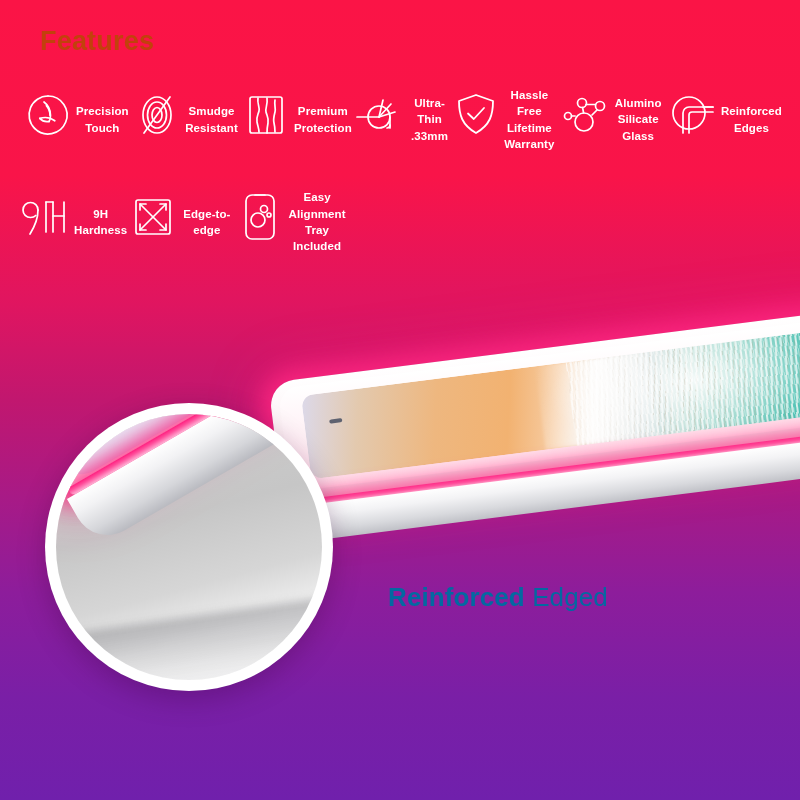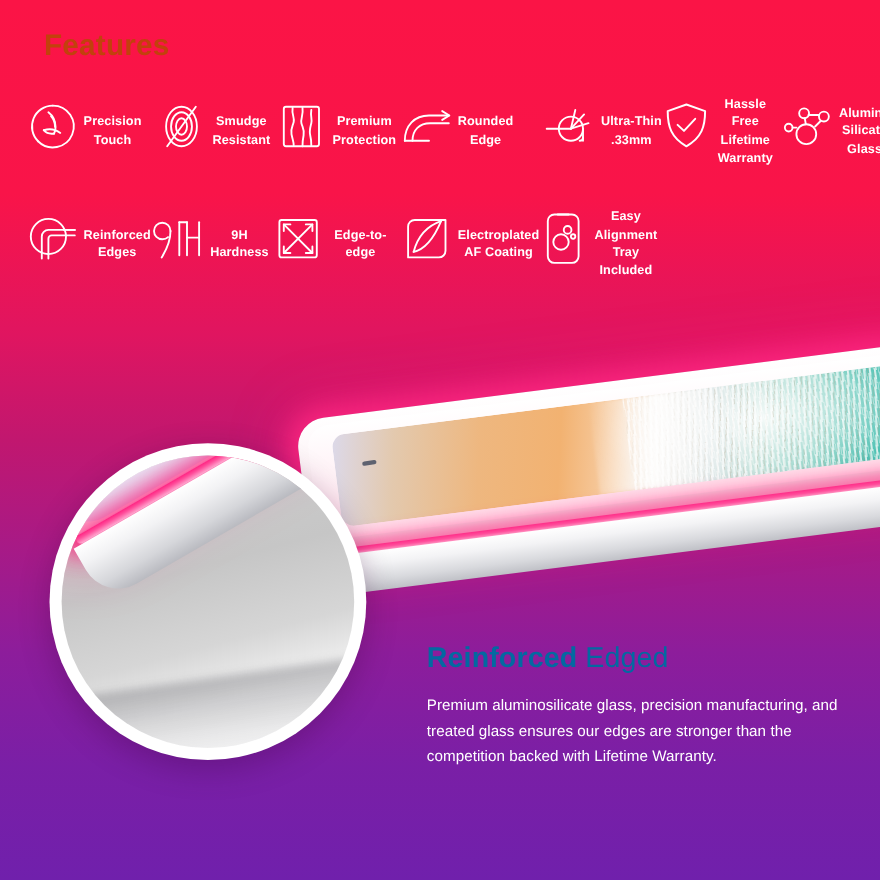--- a/index.html
+++ b/index.html
@@ -295,32 +295,20 @@
         <rect x="5" y="3" width="32" height="36" rx="2"></rect>
         <path d="M13 4c-1 6 2 9 1 13s-3 6-2 11 2 7 2 10"></path>
         <path d="M22 4c1 7-2 10-1 14s3 6 2 11-1 7-1 10"></path>
         <path d="M30 6c-1 6 1 8 0 12s-2 7-1 11 1 6 1 9"></path>
       </svg>
     </span>
     <span class="feature-label">Premium
 Protection</span>
   </div>
 
-  <div class="feature-cell">
-    <span class="feature-icon">
-      <svg width="48" height="34" viewBox="0 0 48 34" fill="none" stroke="#fff" stroke-width="1.7" stroke-linecap="round" stroke-linejoin="round">
-        <path d="M4 30c0-14 9-23 22-23h18"></path>
-        <path d="M11 30c0-10 6.5-16 16-16h17"></path>
-        <path d="M38 3l6.5 4-6.5 4"></path>
-        <path d="M4 30h22"></path>
-      </svg>
-    </span>
-    <span class="feature-label">Rounded
-Edge</span>
-  </div>
 
   <div class="feature-cell">
     <span class="feature-icon">
       <svg width="50" height="40" viewBox="0 0 50 40" fill="none" stroke="#fff" stroke-width="1.7" stroke-linecap="round" stroke-linejoin="round">
         <circle cx="26" cy="22" r="11"></circle>
         <path d="M4 22h22"></path>
         <path d="M37 33V22"></path>
         <path d="M26 22 30 5"></path>
         <path d="M26 22 38 9"></path>
         <path d="M26 22 42 17"></path>
@@ -396,31 +384,20 @@
         <path d="M34 8 8 34"></path>
         <path d="M8 8h6M8 8v6"></path>
         <path d="M34 34h-6M34 34v-6"></path>
         <path d="M34 8h-6M34 8v6"></path>
         <path d="M8 34h6M8 34v-6"></path>
       </svg>
     </span>
     <span class="feature-label">Edge-to-edge</span>
   </div>
 
-  <div class="feature-cell">
-    <span class="feature-icon">
-      <svg width="42" height="42" viewBox="0 0 42 42" fill="none" stroke="#fff" stroke-width="1.7" stroke-linecap="round" stroke-linejoin="round">
-        <path d="M4 10a6 6 0 0 1 6-6h28v28a6 6 0 0 1-6 6H4V10z"></path>
-        <path d="M34 5C22 9 13 18 9 33"></path>
-        <path d="M9 33c9-2 17-9 25-28"></path>
-      </svg>
-    </span>
-    <span class="feature-label">Electroplated
-AF Coating</span>
-  </div>
 
   <div class="feature-cell">
     <span class="feature-icon">
       <svg width="34" height="48" viewBox="0 0 34 48" fill="none" stroke="#fff" stroke-width="1.7" stroke-linecap="round" stroke-linejoin="round">
         <rect x="3" y="2" width="28" height="44" rx="6"></rect>
         <path d="M12 2h10"></path>
         <circle cx="15" cy="27" r="7"></circle>
         <circle cx="21" cy="16" r="3.5"></circle>
         <circle cx="26" cy="22" r="2"></circle>
       </svg>
@@ -462,14 +439,13 @@
       <div class="zc-reflection"></div>
     </div>
   </div>
 
 </div>
 
 <div class="copy-block">
   <div class="copy-title">
     <span class="bold">Reinforced</span><span class="light"> Edged</span>
   </div>
-  <div class="copy-body">Premium aluminosilicate glass, precision manufacturing, and treated glass ensures our edges are stronger than the competition backed with Lifetime Warranty.</div>
 </div>
 
 </body></html>

